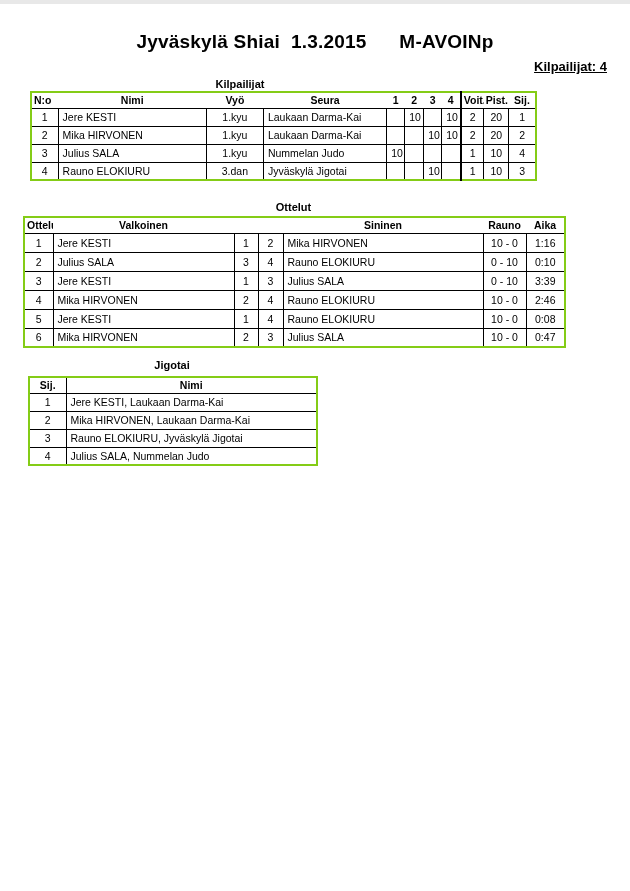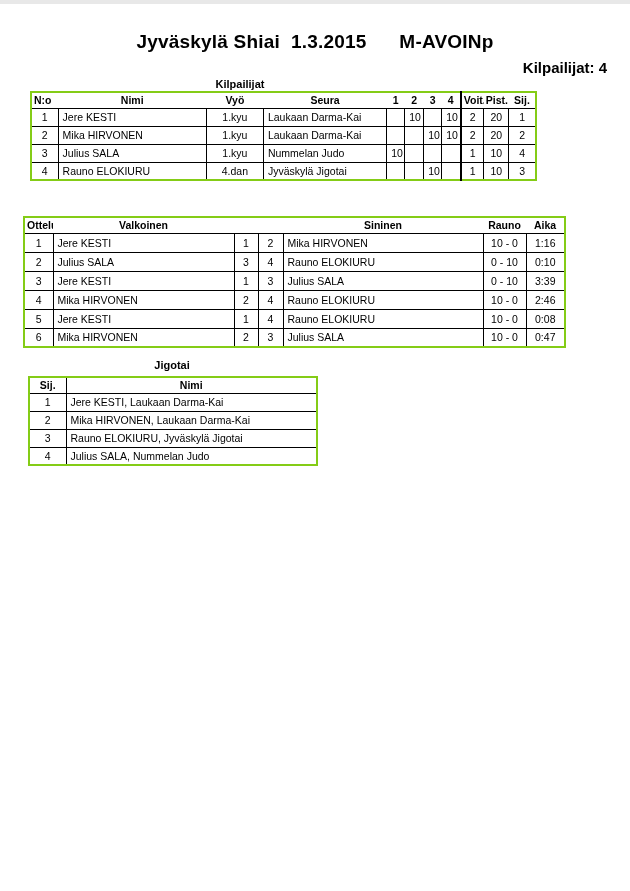--- a/index.html
+++ b/index.html
@@ -10,21 +10,21 @@
     font-family:"Liberation Sans", sans-serif;
     overflow:hidden;
   }
   .title {
     position:absolute; top:27px; left:0; width:100%;
     text-align:center; font-weight:bold; font-size:19px;
     white-space:pre; letter-spacing:0.2px;
   }
   .comp-count {
     position:absolute; top:55px; right:23px;
-    font-weight:bold; font-size:15px;
+    font-weight:bold; font-size:13px;text-decoration:underline;
   }
   .section-title {
     position:absolute; font-weight:bold; font-size:11px; text-align:center;
   }
   .st-kilpailijat { top:74px; left:190px; width:100px; }
   .st-ottelut    { top:197px; left:23px;  width:541px; }
   .st-tulokset   { top:355px; left:28px;  width:288px; }
 
   table {
     position:absolute; border-collapse:collapse; table-layout:fixed;
@@ -127,33 +127,34 @@
         <td></td>
         <td></td>
         <td></td>
         <td class="thL">1</td>
         <td>10</td>
         <td>4</td>
       </tr>
       <tr>
         <td>4</td>
         <td class="al">Rauno ELOKIURU</td>
-        <td>4.dan</td>
+        <td>3.dan</td>
         <td class="al">Jyväskylä Jigotai</td>
         <td></td>
         <td></td>
         <td>10</td>
         <td></td>
         <td class="thL">1</td>
         <td>10</td>
         <td>3</td>
       </tr>
     </tbody>
   </table>
 
+  <div class="section-title st-ottelut">Ottelut</div>
   <table class="t-ottelut">
     <colgroup>
       <col style="width:29px">
         <col style="width:181px">
         <col style="width:24px">
         <col style="width:25px">
       <col style="width:200px">
         <col style="width:43px">
         <col style="width:39px">
     </colgroup>

